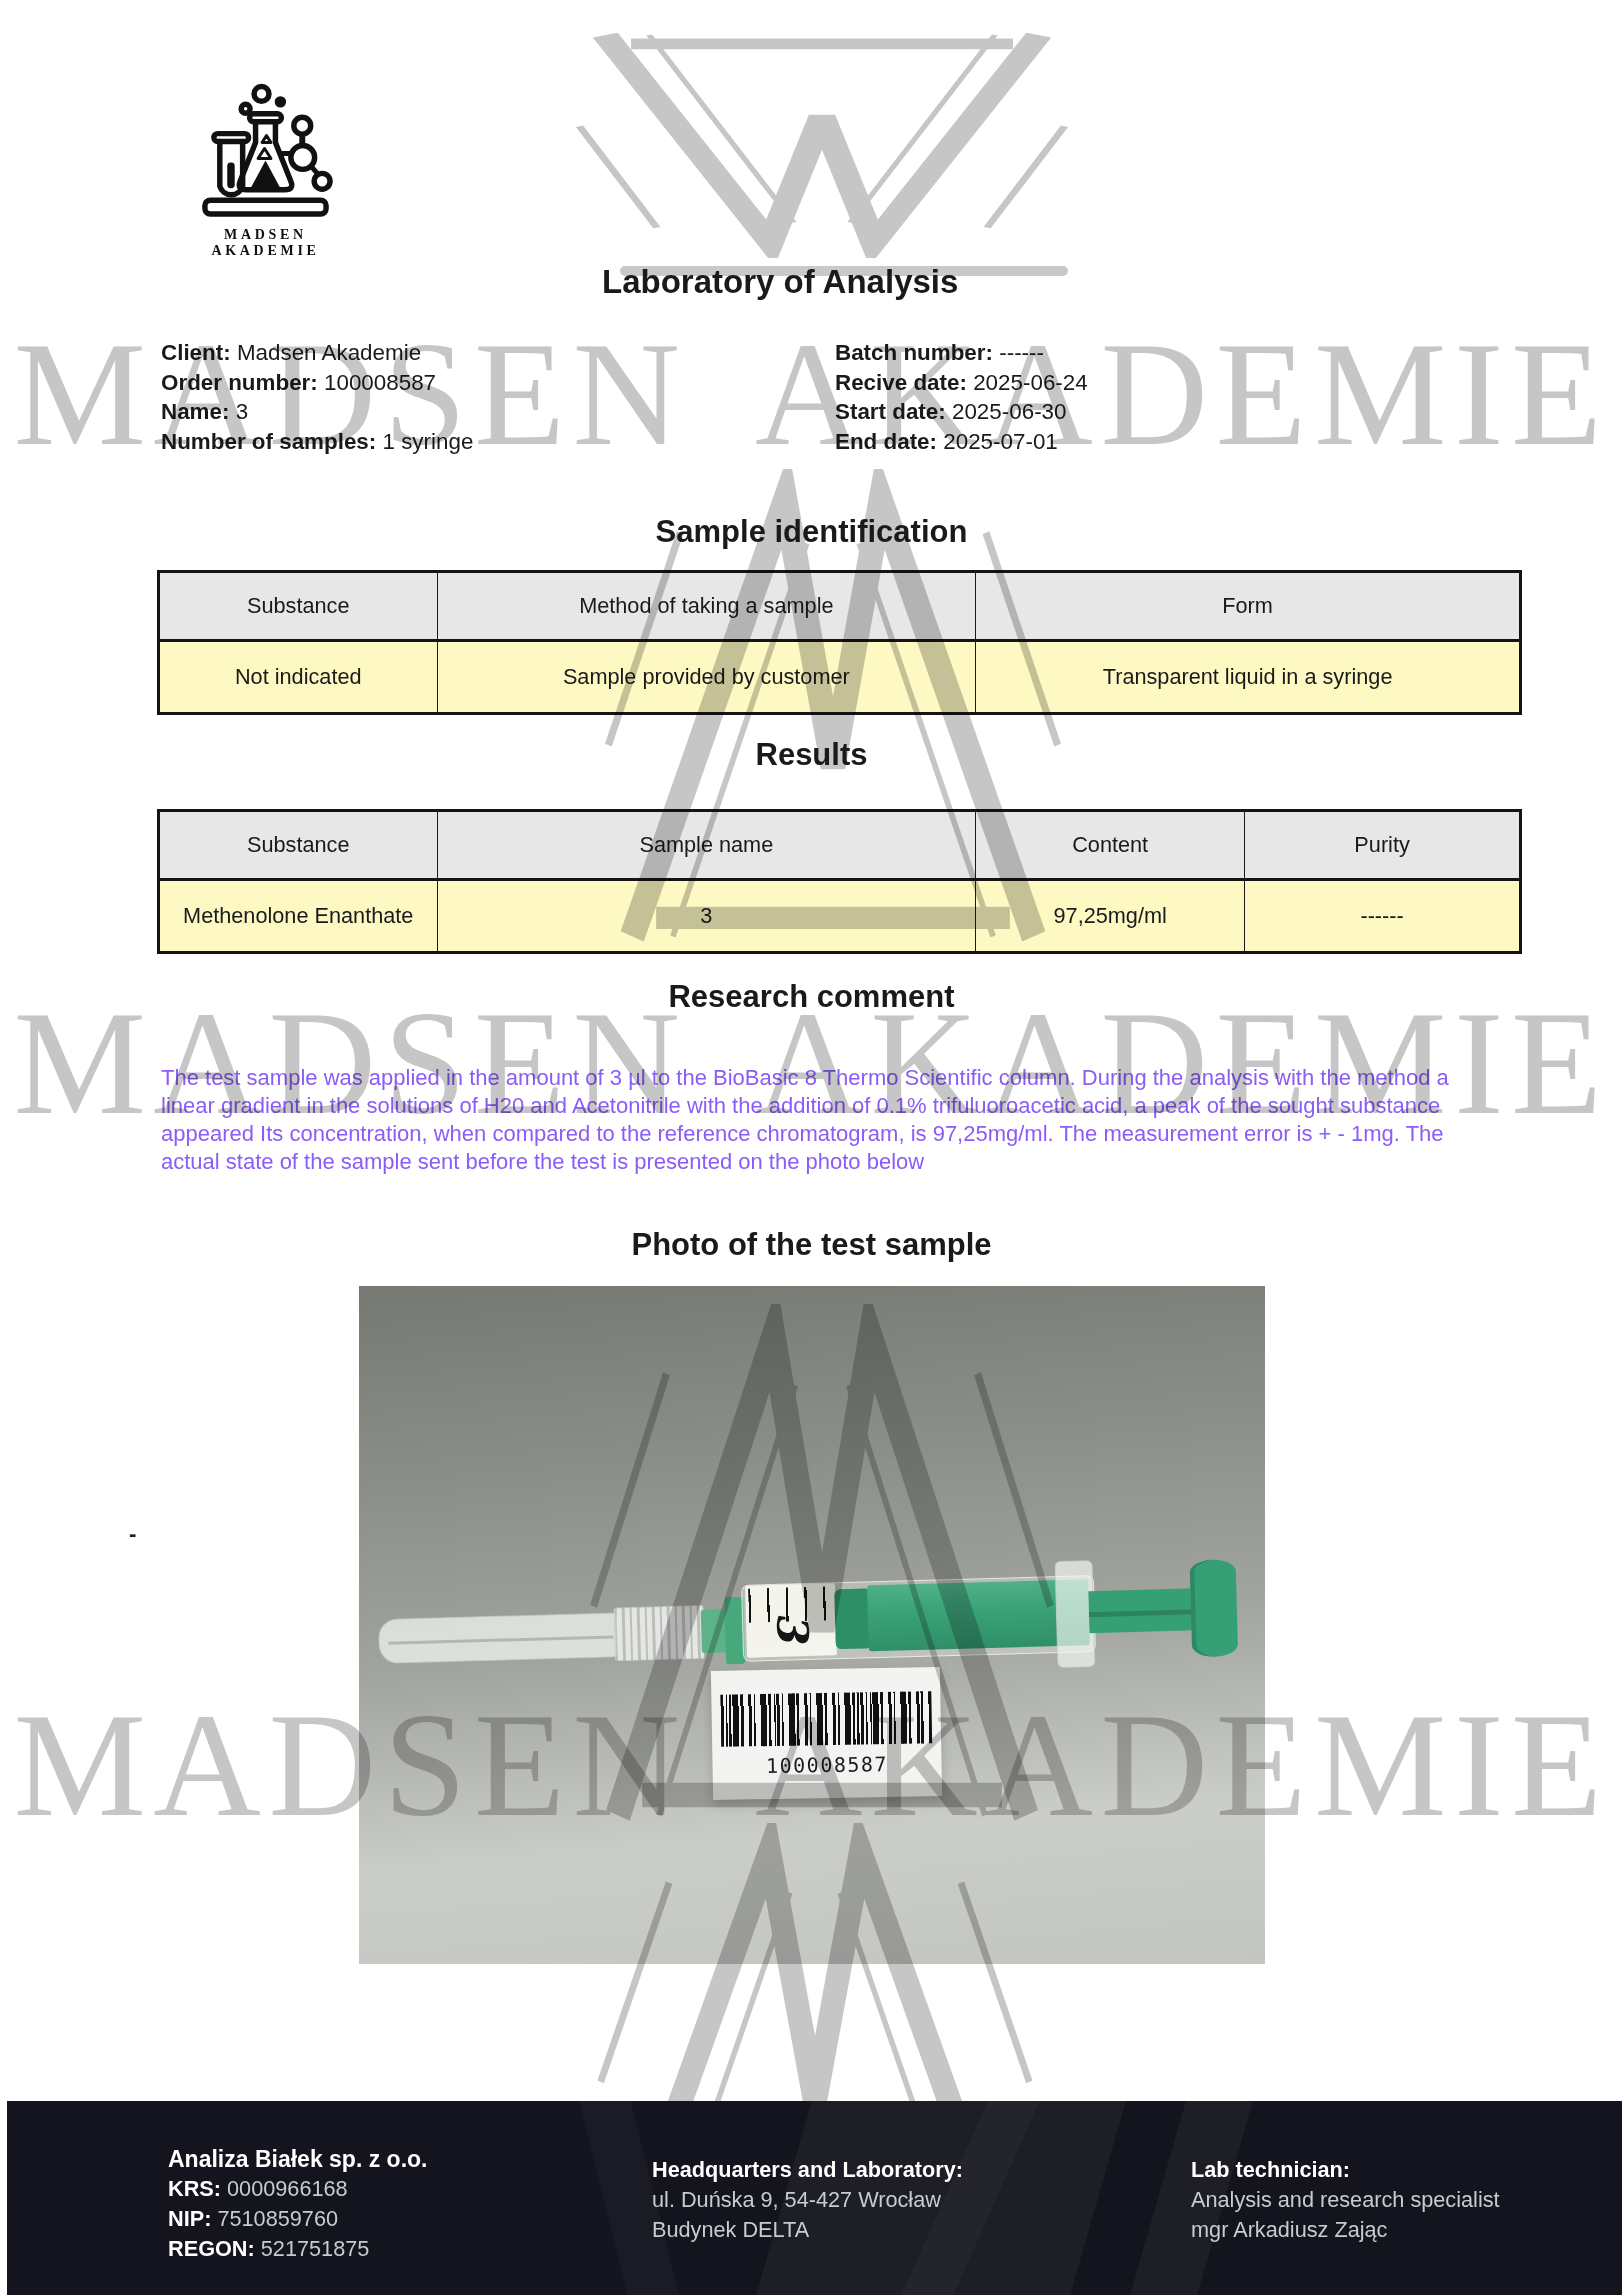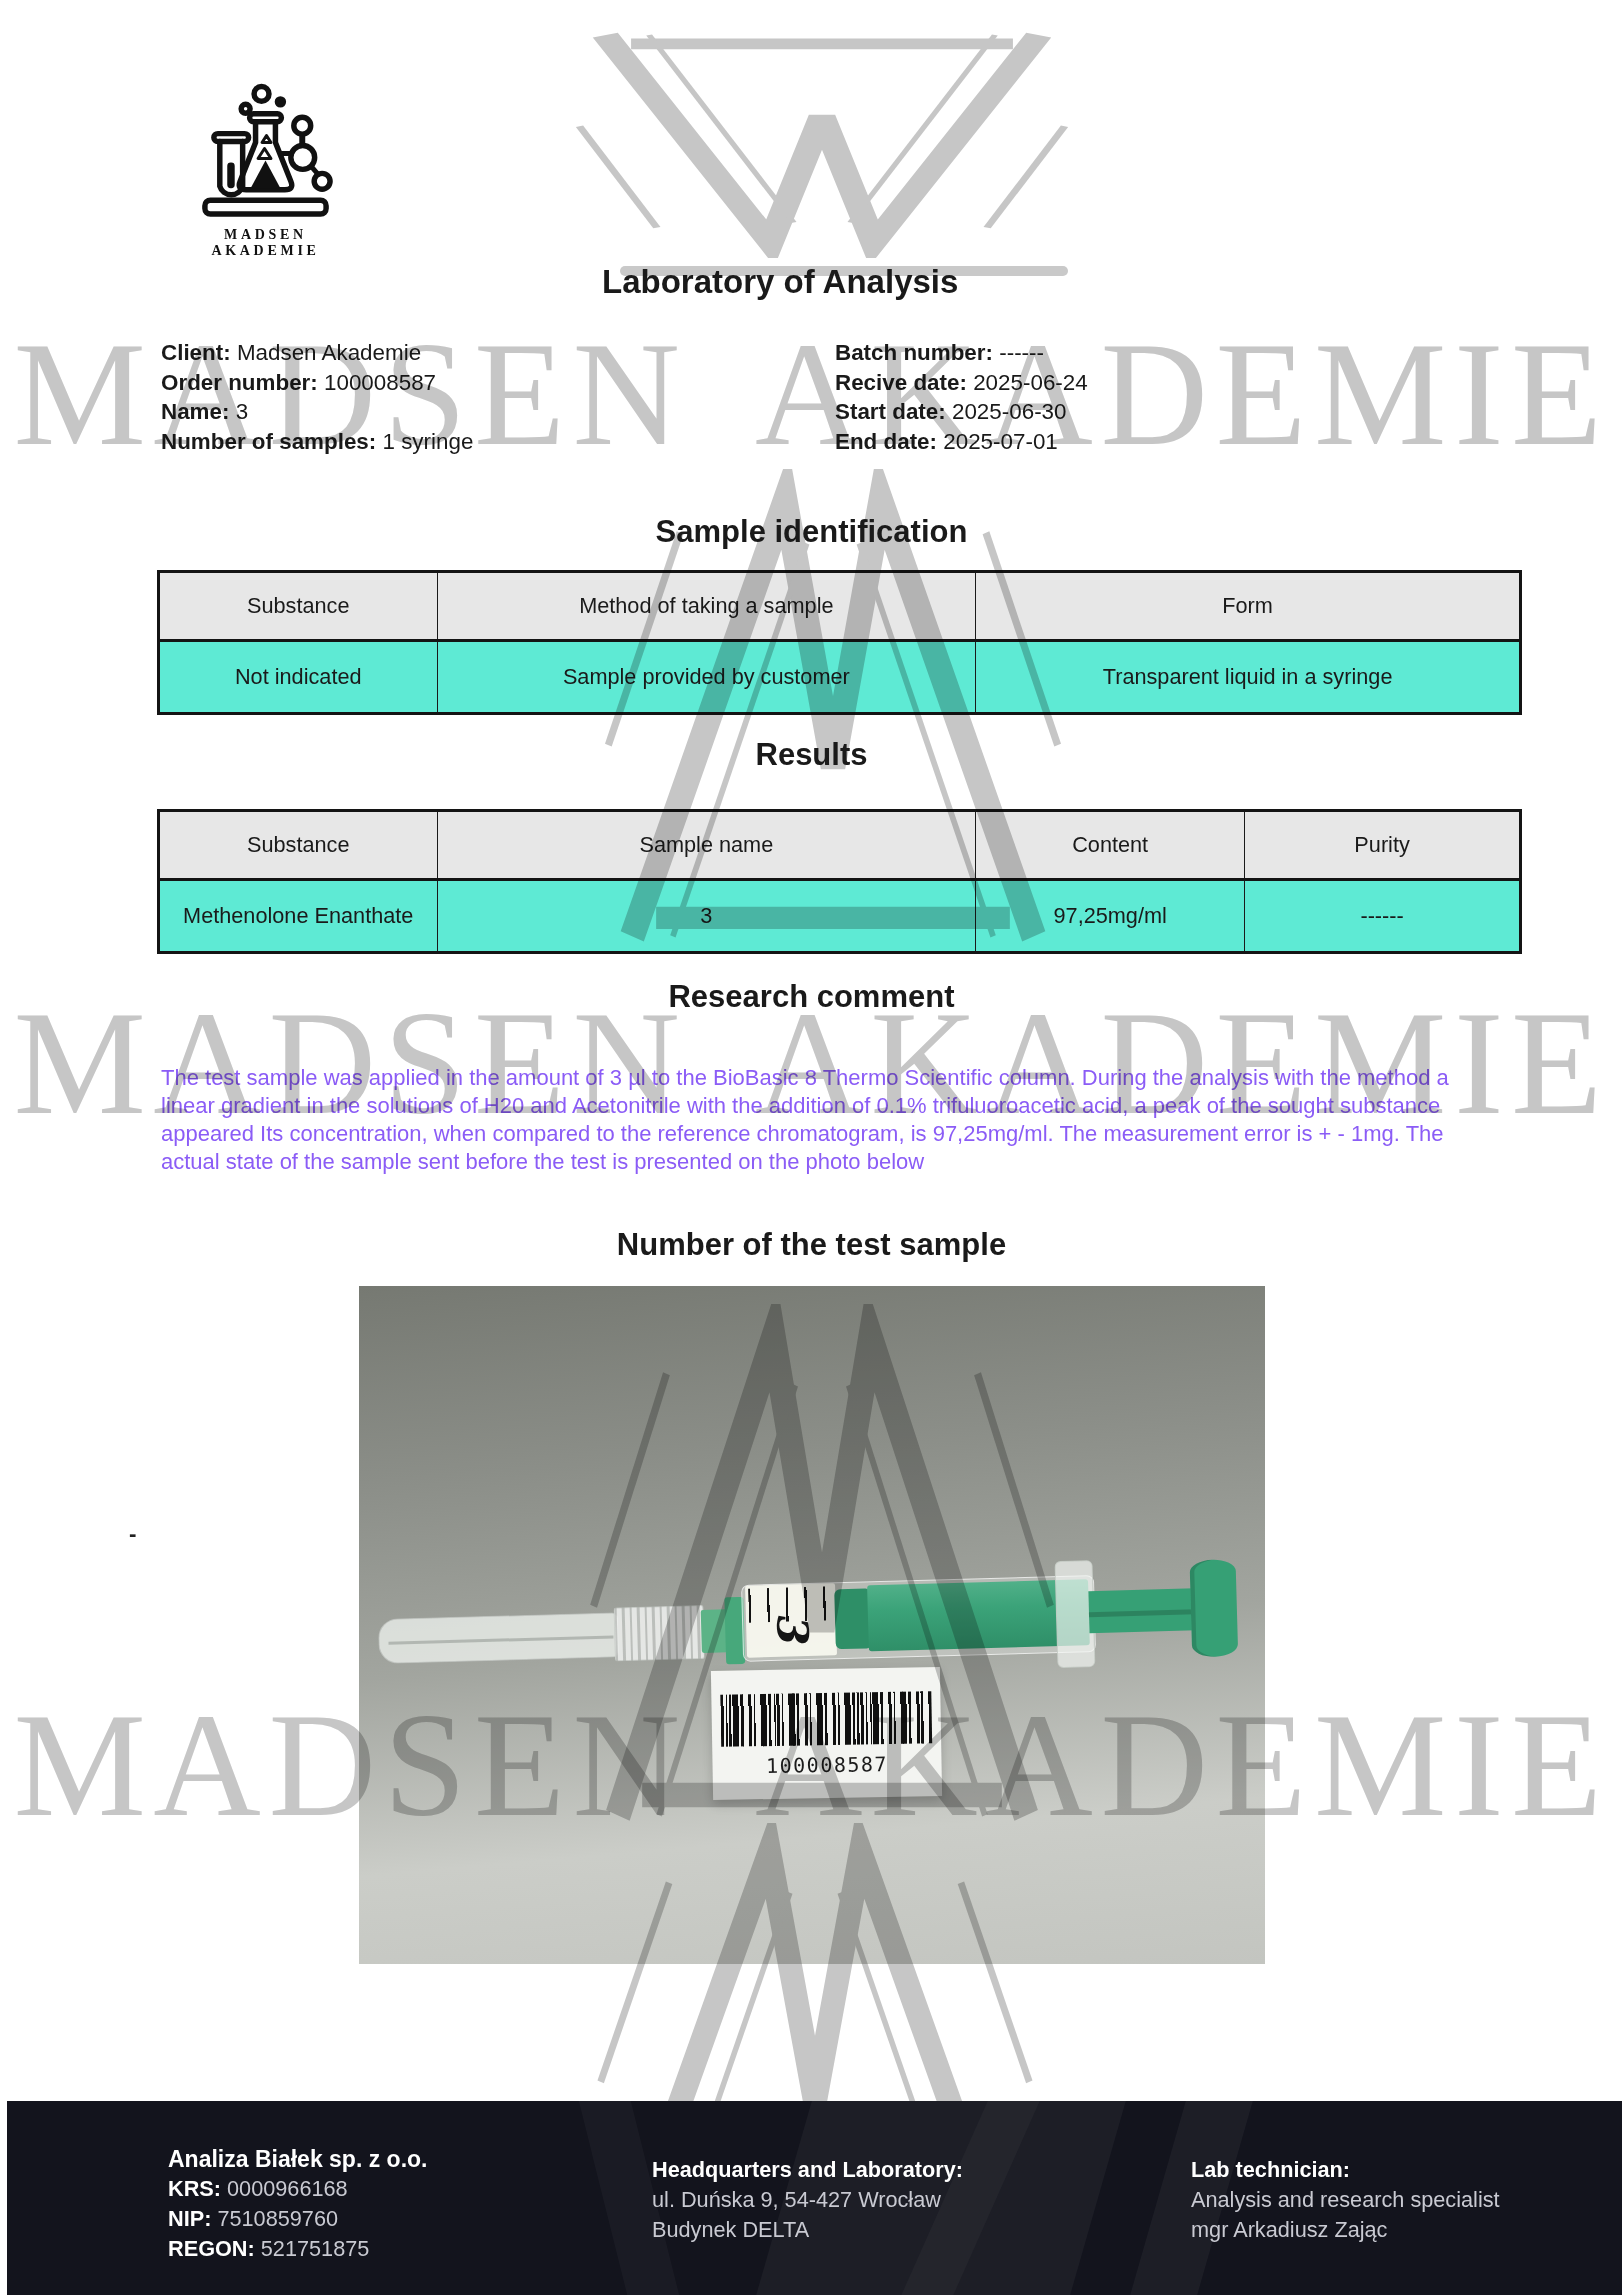--- a/index.html
+++ b/index.html
@@ -24,21 +24,21 @@
   .info-line b{font-weight:700;}
 
   .section-heading{width:100%;text-align:center;font-size:31px;font-weight:700;z-index:6;}
 
   
   table.doc{position:absolute;border-collapse:collapse;table-layout:fixed;z-index:2;}
   table.doc td,table.doc th{border:1.9px solid #1a1a1a;font-weight:400;font-size:21.7px;
     text-align:center;vertical-align:middle;padding:3px 7.5px;overflow:hidden;}
   table.doc{border:3px solid #141414;}
   table.doc tr.hdr td{background:#e7e7e7;height:60px;border-bottom:3px solid #141414;margin-left:40px;}
-  table.doc tr.bdy td{background:#5eead4;height:64px;}
+  table.doc tr.bdy td{background:#fef9c3;height:64px;}
 
   .para{font-size:22px;line-height:28px;color:#8b5cf6;z-index:2;}
 
   
   #photo{background:linear-gradient(175deg,#767972 0%,#8b8e88 26%,#a2a59f 52%,#cbcdc8 78%,#c3c5c0 100%);
          z-index:1;overflow:hidden;}
   .syringe{transform:rotate(-1.6deg);}
   .needle-cap{background:rgba(243,246,243,.72);border:0.7px solid rgba(165,170,165,.55);
               border-radius:19.4px 6px 6px 19.4px;}
   .needle-cap::after{content:"";position:absolute;left:9px;right:4.5px;top:50%;height:3px;
@@ -193,21 +193,21 @@
       <td>97,25mg/ml</td>
       <td>------</td>
     </tr>
   </tbody>
     </table>
 
   <div class="abs section-heading" style="top:979px;">Research comment</div>
   <div class="wm wm-text" style="top:988px;">MADSEN AKADEMIE</div>
   <div class="abs para" style="left:161px;top:1064px;width:1315px;">The test sample was applied in the amount of 3 µl to the BioBasic 8 Thermo Scientific column. During the analysis with the method a linear gradient in the solutions of H20 and Acetonitrile with the addition of 0.1% trifuluoroacetic acid, a peak of the sought substance appeared Its concentration, when compared to the reference chromatogram, is 97,25mg/ml. The measurement error is + - 1mg. The actual state of the sample sent before the test is presented on the photo below</div>
 
-  <div class="abs section-heading" style="top:1227px;">Number of the test sample</div>
+  <div class="abs section-heading" style="top:1227px;">Photo of the test sample</div>
 
   <div id="photo" class="abs" style="left:359px;top:1286px;width:906px;height:678px;">
 
     <div class="abs syringe" style="left:18.7px;top:279px;width:863px;height:108px;">
       <div class="abs needle-cap" style="left:0;top:42px;width:238px;height:43px;"></div>
       <div class="abs collar" style="left:236px;top:37px;width:88px;height:52px;"></div>
       <div class="abs hub" style="left:323px;top:42px;width:27px;height:43px;"></div>
       <div class="abs gflange" style="left:347px;top:30px;width:18.7px;height:67px;"></div>
       <div class="abs barrel" style="left:364px;top:18px;width:351px;height:75px;"></div>
       <div class="abs blabel" style="left:368px;top:19.4px;width:90px;height:72px;">

